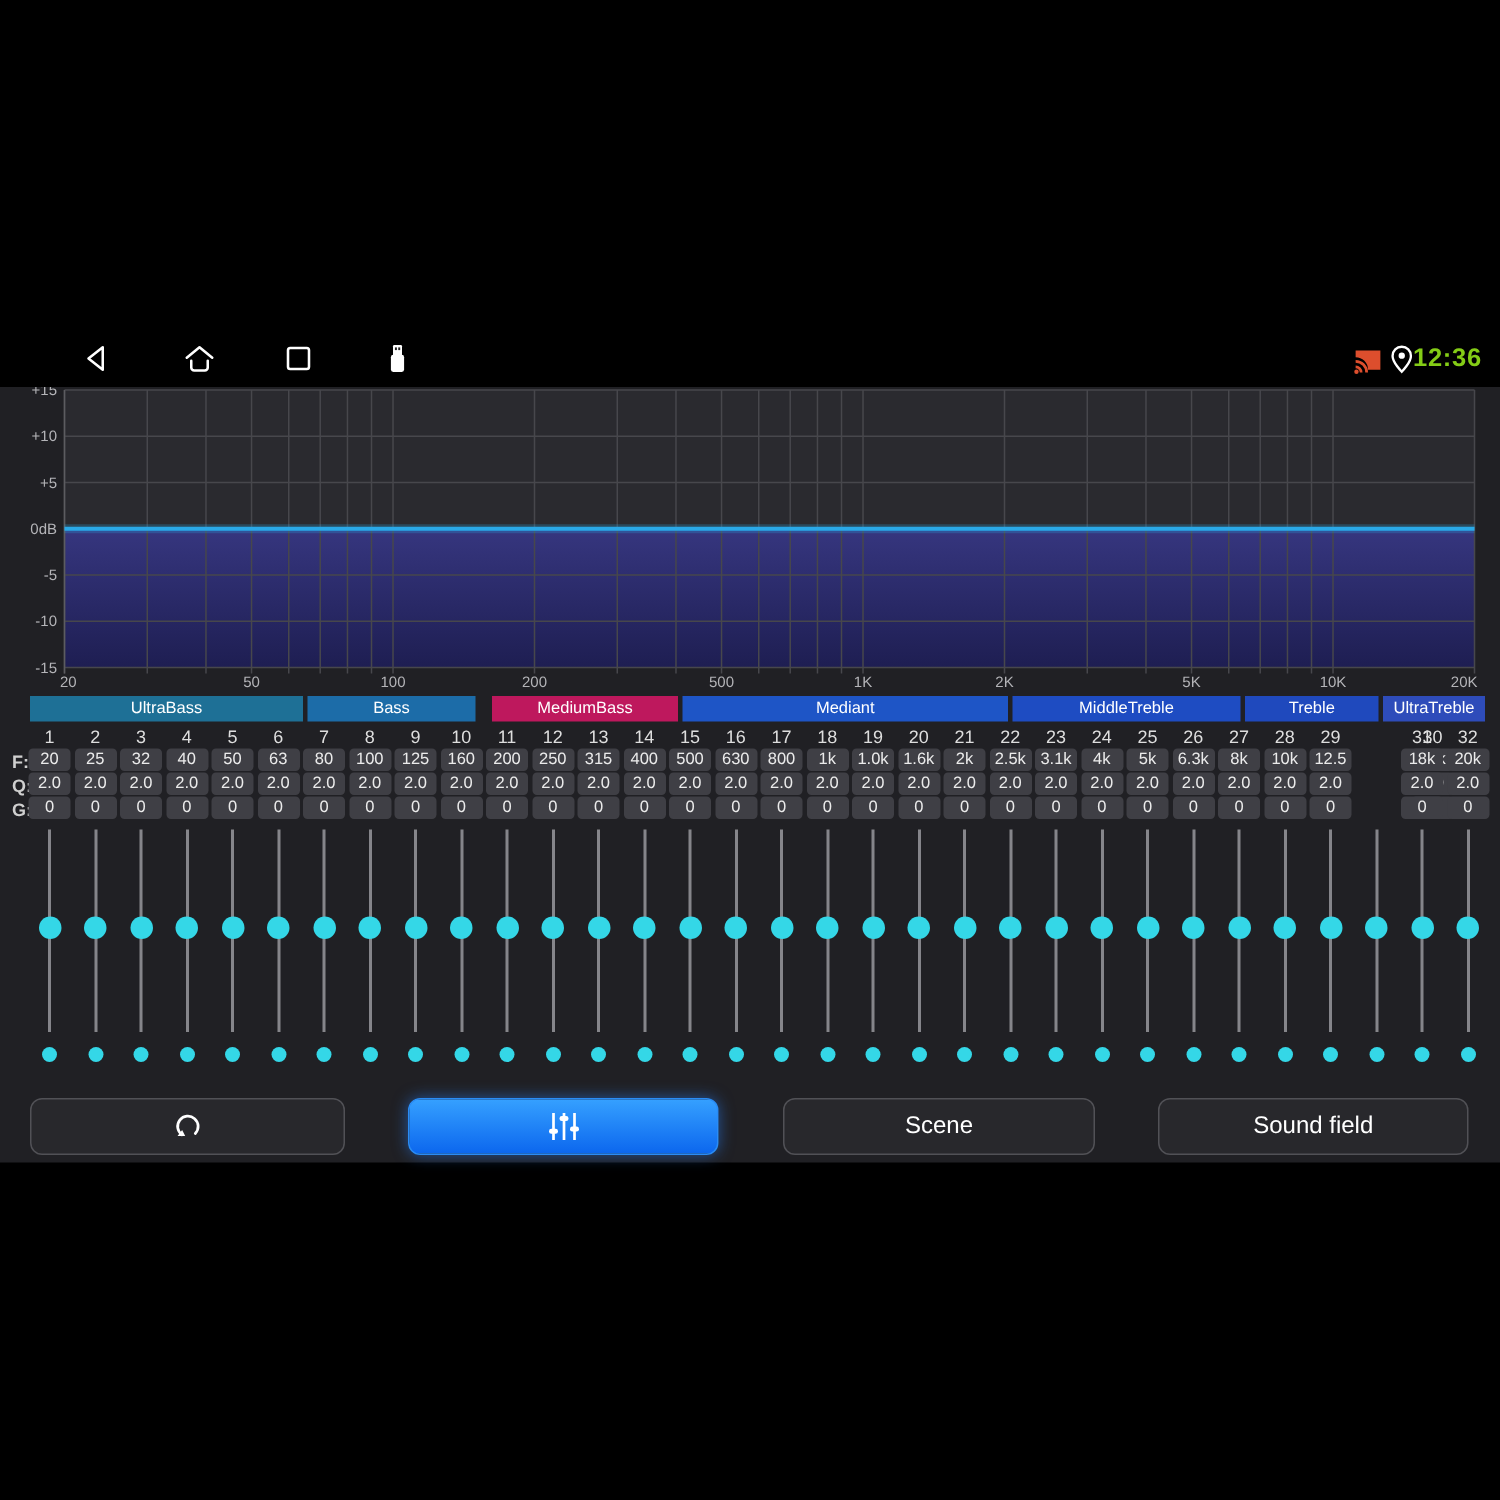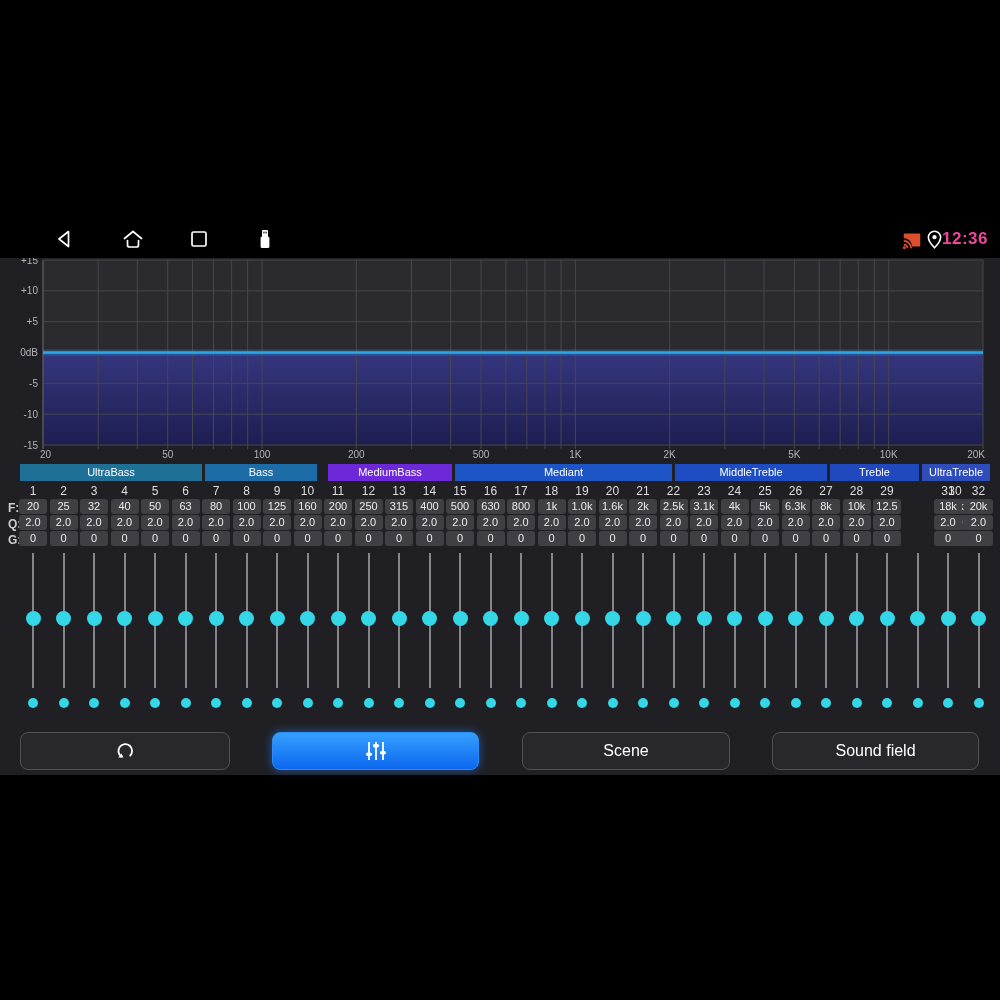--- a/index.html
+++ b/index.html
@@ -2,21 +2,21 @@
 <html><head>
 <meta charset="utf-8">
 <style>
   *{margin:0;padding:0;box-sizing:border-box;}
   html,body{width:1000px;height:1000px;background:#000;font-family:"Liberation Sans",sans-serif;}
   .screen{position:relative;width:1000px;height:1000px;background:#000;overflow:hidden;}
 
   
   .statusbar{position:absolute;top:220px;left:0;width:1000px;height:38px;background:#000;}
   .sb-icon{position:absolute;top:7px;width:24px;height:24px;}
-  .sb-time{position:absolute;top:9px;left:942px;color:#ec4899;font-size:17px;font-weight:bold;letter-spacing:.5px;}
+  .sb-time{position:absolute;top:9px;left:942px;color:#84cc16;font-size:17px;font-weight:bold;letter-spacing:.5px;}
 
   
   .app{position:absolute;top:258px;left:0;width:1000px;height:517px;background:#202024;}
   #eq-svg{position:absolute;top:0;left:0;}
 
   
   .band-seg{position:absolute;top:206px;height:17px;color:#fff;font-size:11px;
             text-align:center;line-height:17px;overflow:hidden;}
 
   
@@ -135,21 +135,21 @@
         <text x="575.3439346919525" y="200" fill="#b4b4b8" font-size="10" text-anchor="middle" font-family="Liberation Sans, sans-serif">1K</text>
         <text x="669.6666666666666" y="200" fill="#b4b4b8" font-size="10" text-anchor="middle" font-family="Liberation Sans, sans-serif">2K</text>
         <text x="794.3545360505717" y="200" fill="#b4b4b8" font-size="10" text-anchor="middle" font-family="Liberation Sans, sans-serif">5K</text>
         <text x="888.6772680252859" y="200" fill="#b4b4b8" font-size="10" text-anchor="middle" font-family="Liberation Sans, sans-serif">10K</text>
         <text x="985" y="200" fill="#b4b4b8" font-size="10" text-anchor="end" font-family="Liberation Sans, sans-serif">20K</text>
       </svg>
 
     <div id="bands">
         <div class="band-seg" style="left: 20px; width: 182px; background: rgb(30, 112, 150);">UltraBass</div>
         <div class="band-seg" style="left: 205px; width: 112px; background: rgb(28, 108, 168);">Bass</div>
-        <div class="band-seg" style="left: 328px; width: 124px; background: #6d28d9;">MediumBass</div>
+        <div class="band-seg" style="left: 328px; width: 124px; background: #be185d;">MediumBass</div>
         <div class="band-seg" style="left: 455px; width: 217px; background: rgb(30, 85, 198);">Mediant</div>
         <div class="band-seg" style="left: 675px; width: 152px; background: rgb(30, 76, 194);">MiddleTreble</div>
         <div class="band-seg" style="left: 830px; width: 89px; background: rgb(31, 73, 189);">Treble</div>
         <div class="band-seg" style="left: 922px; width: 68px; background: rgb(46, 76, 186);">UltraTreble</div>
       </div>
 
     <div class="row-label" style="top:243px">F:</div>
     <div class="row-label" style="top:259px">Q:</div>
     <div class="row-label" style="top:275px">G:</div>
 

